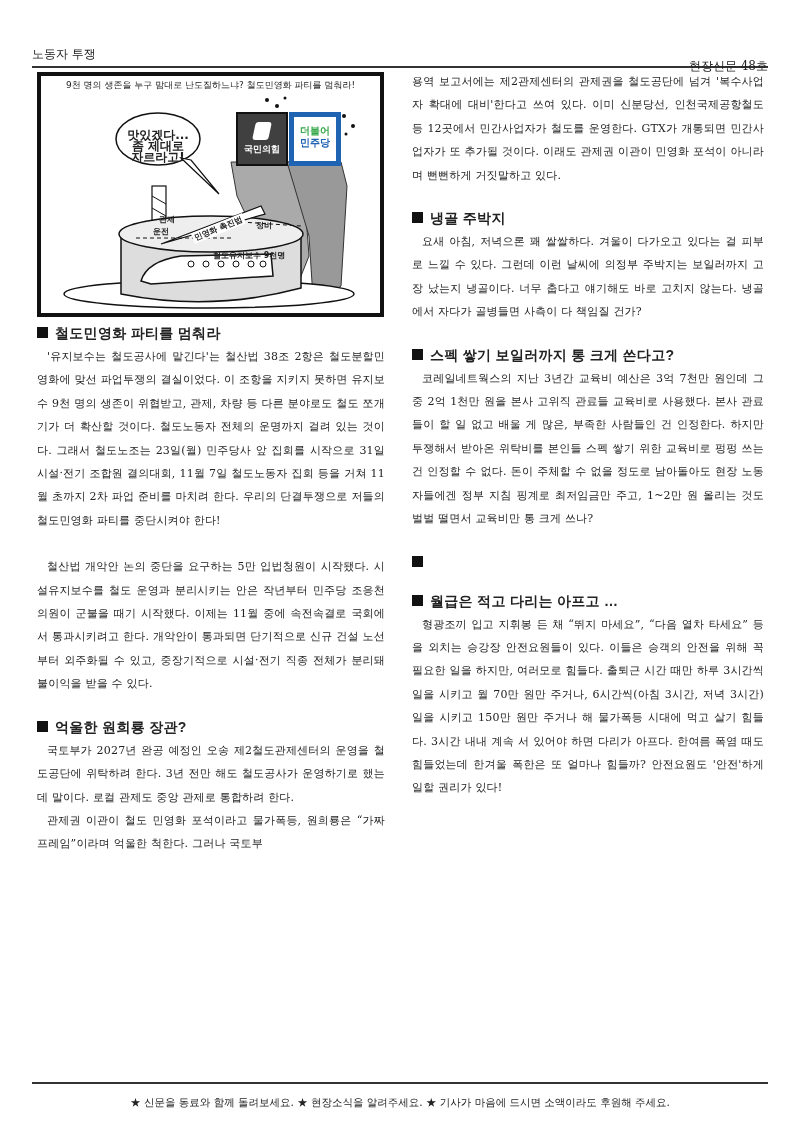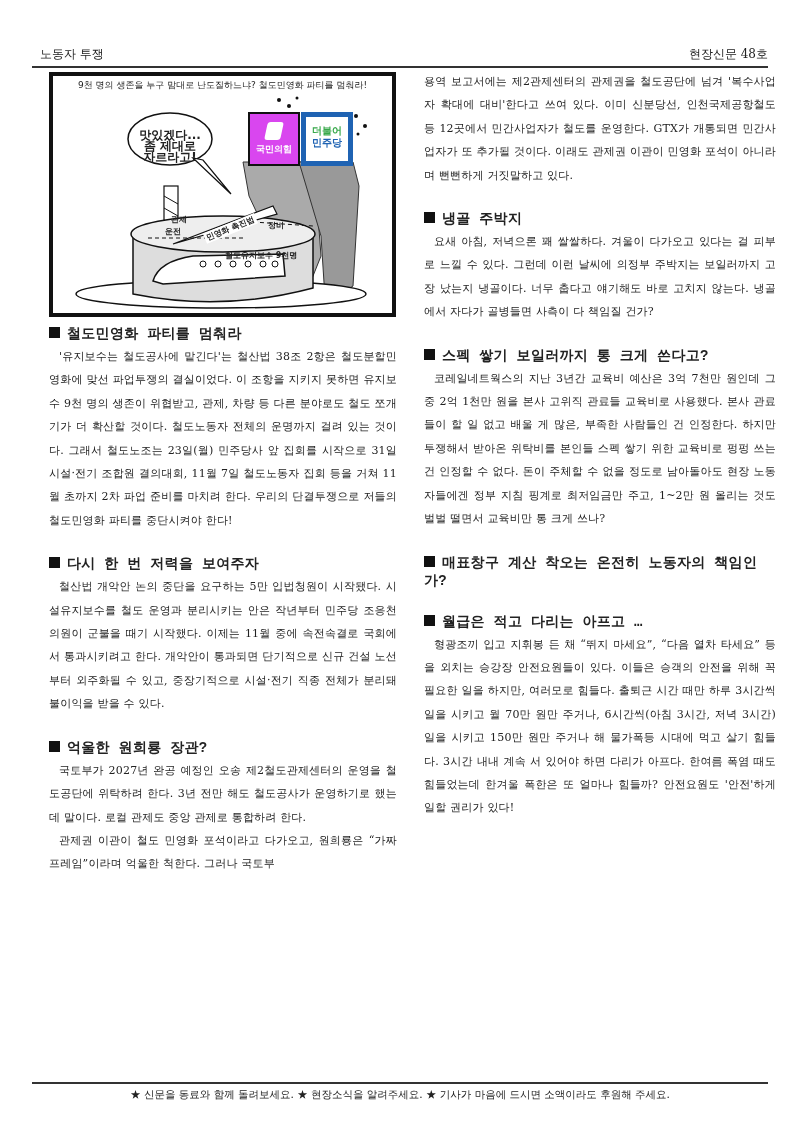--- a/index.html
+++ b/index.html
@@ -1,37 +1,37 @@
 <!DOCTYPE html>
 <html><head>
 <meta charset="utf-8">
 <style>
   html, body { margin:0; padding:0; background:#fff; }
   body { width:800px; height:1132px; position:relative; overflow:hidden; font-family:"DejaVu Serif","Liberation Serif",serif; color:#222; }
   .page-header { position:absolute; left:32px; right:32px; top:40px; height:26px; border-bottom:2px solid #333; font-size:12px; }
-  .page-header .left { position:absolute; left:8px; top:6px; }
-  .page-header .right { position:absolute; right:0; top:6px; }
-  .col { position:absolute; top:72px;margin-left:12px; }
+  .page-header .left { position:absolute; left:0; top:6px; }
+  .page-header .right { position:absolute; right:0; top:18px; }
+  .col { position:absolute; top:72px; }
   .col-left { left:37px; width:348px; }
   .col-right { left:412px; width:352px; top:70px; }
   .cartoon { position:relative; width:339px; height:237px; border:4px solid #111; background:#fff; margin-bottom:8px; overflow:hidden; }
   .cartoon-caption { position:absolute; top:3px; left:0; right:0; text-align:center; font-family:"DejaVu Sans",sans-serif; font-size:9px; color:#222; }
   .bubble-text { position:absolute; left:84px; top:54px; width:66px; text-align:center; font-family:"DejaVu Sans",sans-serif; font-size:12px; font-weight:bold; line-height:11px; }
-  .logo-ppp { position:absolute; left:195px; top:36px; width:48px; height:50px; background:#d946ef; border:2px solid #111; color:#fff; font-family:"DejaVu Sans",sans-serif; font-size:9px; font-weight:bold; text-align:center; }
+  .logo-ppp { position:absolute; left:195px; top:36px; width:48px; height:50px; background:#404040; border:2px solid #111; color:#fff; font-family:"DejaVu Sans",sans-serif; font-size:9px; font-weight:bold; text-align:center; }
   .logo-ppp .mark { width:16px; height:18px; background:#fff; margin:8px auto 3px; border-radius:3px; transform:skewX(-12deg); }
   .logo-dpk { position:absolute; left:248px; top:36px; width:46px; height:48px; background:#fff; border:5px solid #1f63b3; font-family:Liberation Sans, sans-serif; font-size:10px; font-weight:bold; text-align:center; line-height:12px; padding-top:8px; box-sizing:border-box; width:52px; height:54px;}
   .logo-dpk .l1 { color:#37a84a; }
   .logo-dpk .l2 { color:#1f63b3; }
   .cake-label { position:absolute; font-family:"DejaVu Sans",sans-serif; font-size:8px; font-weight:bold; color:#222; }
-  h2 { font-family:Liberation Mono, monospace; font-size:14px; font-weight:bold; margin:0 0 2px 0; letter-spacing:0.3px; }
+  h2 { font-family:Liberation Sans, sans-serif; font-size:14px; font-weight:bold; margin:0 0 2px 0; letter-spacing:0.3px; }
   h2 .sq { display:inline-block; width:11px; height:11px; background:#111; margin-right:7px; vertical-align:0px; }
   p { margin:0; font-size:11px; line-height:23.4px; text-align:justify; text-indent:10px; letter-spacing:0.2px; }
   p.noindent { text-indent:0; }
   .section { margin-bottom:23px; }
-  .footer { position:absolute; left:32px; right:32px; top:1082px; border-top:2px solid #333; text-align:center; font-size:10.5px; padding-top:4px; font-family:"DejaVu Serif",serif; }
+  .footer { position:absolute; left:32px; right:32px; top:1082px; border-top:2px solid #333; text-align:center; font-size:10.5px; padding-top:12px; font-family:"DejaVu Serif",serif; }
 </style>
 </head>
 <body>
 
 <div class="page-header">
   <span class="left">노동자 투쟁</span>
   <span class="right">현장신문 48호</span>
 </div>
 
 <div class="col col-left">
@@ -85,48 +85,47 @@
     <span class="cake-label" style="left:172px;top:174px">철도유지보수 9천명</span>
     <span class="cake-label" style="left:150px;top:147px;transform:rotate(-22deg);background:#fff;padding:0 2px">민영화 촉진법</span>
   </div>
 
   <div class="section">
     <h2><span class="sq"></span><span>철도민영화 파티를 멈춰라</span></h2>
     <p>'유지보수는 철도공사에 맡긴다'는 철산법 38조 2항은 철도분할민영화에 맞선 파업투쟁의 결실이었다. 이 조항을 지키지 못하면 유지보수 9천 명의 생존이 위협받고, 관제, 차량 등 다른 분야로도 철도 쪼개기가 더 확산할 것이다. 철도노동자 전체의 운명까지 걸려 있는 것이다. 그래서 철도노조는 23일(월) 민주당사 앞 집회를 시작으로 31일 시설·전기 조합원 결의대회, 11월 7일 철도노동자 집회 등을 거쳐 11월 초까지 2차 파업 준비를 마치려 한다. 우리의 단결투쟁으로 저들의 철도민영화 파티를 중단시켜야 한다!</p>
   </div>
 
   <div class="section">
-    <h2><span class="sq"></span><span>다시 한 번 저력을 보여주자</span></h2>
     <p>철산법 개악안 논의 중단을 요구하는 5만 입법청원이 시작됐다. 시설유지보수를 철도 운영과 분리시키는 안은 작년부터 민주당 조응천 의원이 군불을 때기 시작했다. 이제는 11월 중에 속전속결로 국회에서 통과시키려고 한다. 개악안이 통과되면 단기적으로 신규 건설 노선부터 외주화될 수 있고, 중장기적으로 시설·전기 직종 전체가 분리돼 불이익을 받을 수 있다.</p>
   </div>
 
   <div class="section">
     <h2><span class="sq"></span><span>억울한 원희룡 장관?</span></h2>
     <p>국토부가 2027년 완공 예정인 오송 제2철도관제센터의 운영을 철도공단에 위탁하려 한다. 3년 전만 해도 철도공사가 운영하기로 했는데 말이다. 로컬 관제도 중앙 관제로 통합하려 한다.</p>
-    <p>관제권 이관이 철도 민영화 포석이라고 다가오고, 원희룡은 “가짜 프레임”이라며 억울한 척한다. 그러나 국토부</p>
+    <p>관제권 이관이 철도 민영화 포석이라고 물가폭등, 원희룡은 “가짜 프레임”이라며 억울한 척한다. 그러나 국토부</p>
   </div>
 </div>
 
 <div class="col col-right">
   <div class="section">
     <p class="noindent">용역 보고서에는 제2관제센터의 관제권을 철도공단에 넘겨 '복수사업자 확대에 대비'한다고 쓰여 있다. 이미 신분당선, 인천국제공항철도 등 12곳에서 민간사업자가 철도를 운영한다. GTX가 개통되면 민간사업자가 또 추가될 것이다. 이래도 관제권 이관이 민영화 포석이 아니라며 뻔뻔하게 거짓말하고 있다.</p>
   </div>
 
   <div class="section">
     <h2><span class="sq"></span><span>냉골 주박지</span></h2>
     <p>요새 아침, 저녁으론 꽤 쌀쌀하다. 겨울이 다가오고 있다는 걸 피부로 느낄 수 있다. 그런데 이런 날씨에 의정부 주박지는 보일러까지 고장 났는지 냉골이다. 너무 춥다고 얘기해도 바로 고치지 않는다. 냉골에서 자다가 골병들면 사측이 다 책임질 건가?</p>
   </div>
 
   <div class="section">
     <h2><span class="sq"></span><span>스펙 쌓기 보일러까지 통 크게 쓴다고?</span></h2>
     <p>코레일네트웍스의 지난 3년간 교육비 예산은 3억 7천만 원인데 그중 2억 1천만 원을 본사 고위직 관료들 교육비로 사용했다. 본사 관료들이 할 일 없고 배울 게 많은, 부족한 사람들인 건 인정한다. 하지만 투쟁해서 받아온 위탁비를 본인들 스펙 쌓기 위한 교육비로 펑펑 쓰는 건 인정할 수 없다. 돈이 주체할 수 없을 정도로 남아돌아도 현장 노동자들에겐 정부 지침 핑계로 최저임금만 주고, 1~2만 원 올리는 것도 벌벌 떨면서 교육비만 통 크게 쓰나?</p>
   </div>
 
   <div class="section">
-    <h2><span class="sq"></span><span>매표창구 계산 착오는 온전히 노동자의 책임인가?</span></h2>
+    <h2><span class="sq"></span></h2>
   </div>
 
   <div class="section">
     <h2><span class="sq"></span><span>월급은 적고 다리는 아프고 …</span></h2>
     <p>형광조끼 입고 지휘봉 든 채 “뛰지 마세요”, “다음 열차 타세요” 등을 외치는 승강장 안전요원들이 있다. 이들은 승객의 안전을 위해 꼭 필요한 일을 하지만, 여러모로 힘들다. 출퇴근 시간 때만 하루 3시간씩 일을 시키고 월 70만 원만 주거나, 6시간씩(아침 3시간, 저녁 3시간) 일을 시키고 150만 원만 주거나 해 물가폭등 시대에 먹고 살기 힘들다. 3시간 내내 계속 서 있어야 하면 다리가 아프다. 한여름 폭염 때도 힘들었는데 한겨울 폭한은 또 얼마나 힘들까? 안전요원도 '안전'하게 일할 권리가 있다!</p>
   </div>
 </div>
 
 <div class="footer">★ 신문을 동료와 함께 돌려보세요. ★ 현장소식을 알려주세요. ★ 기사가 마음에 드시면 소액이라도 후원해 주세요.</div>
 

